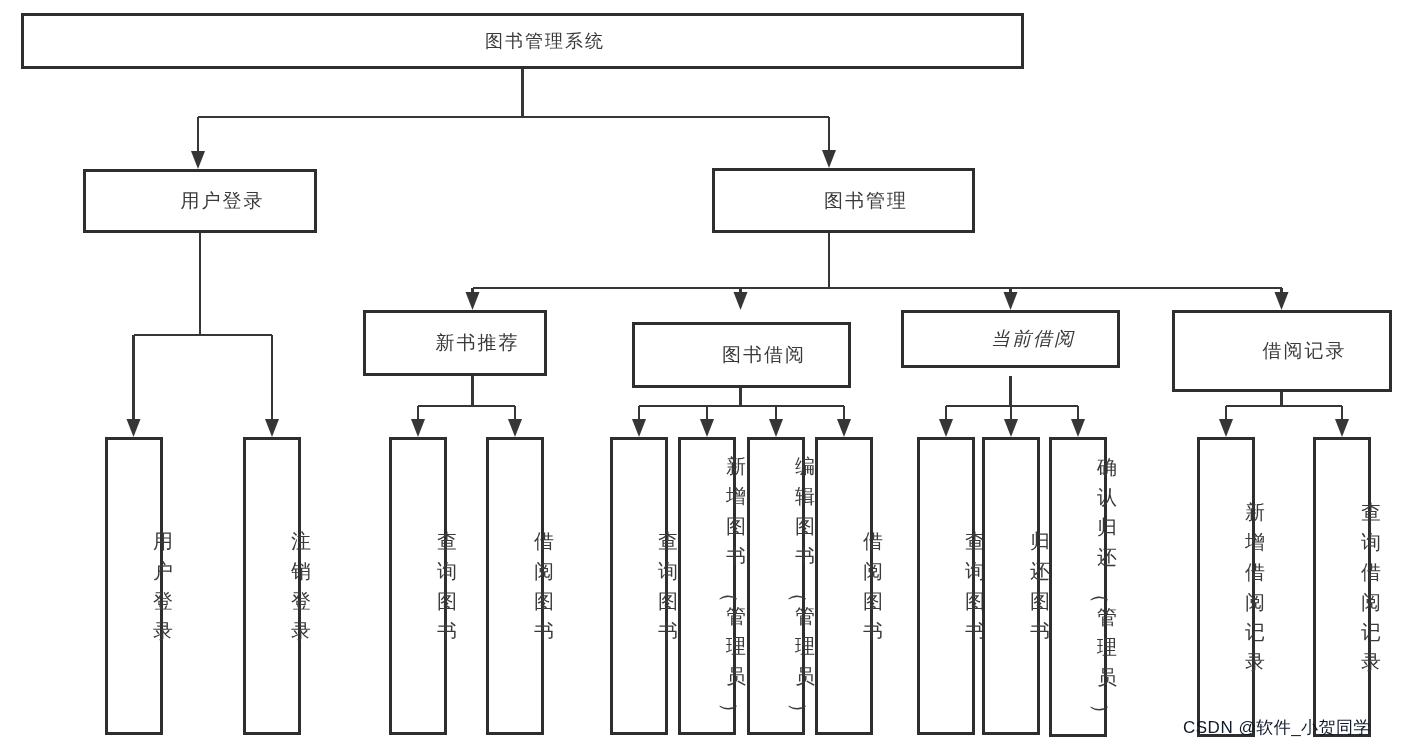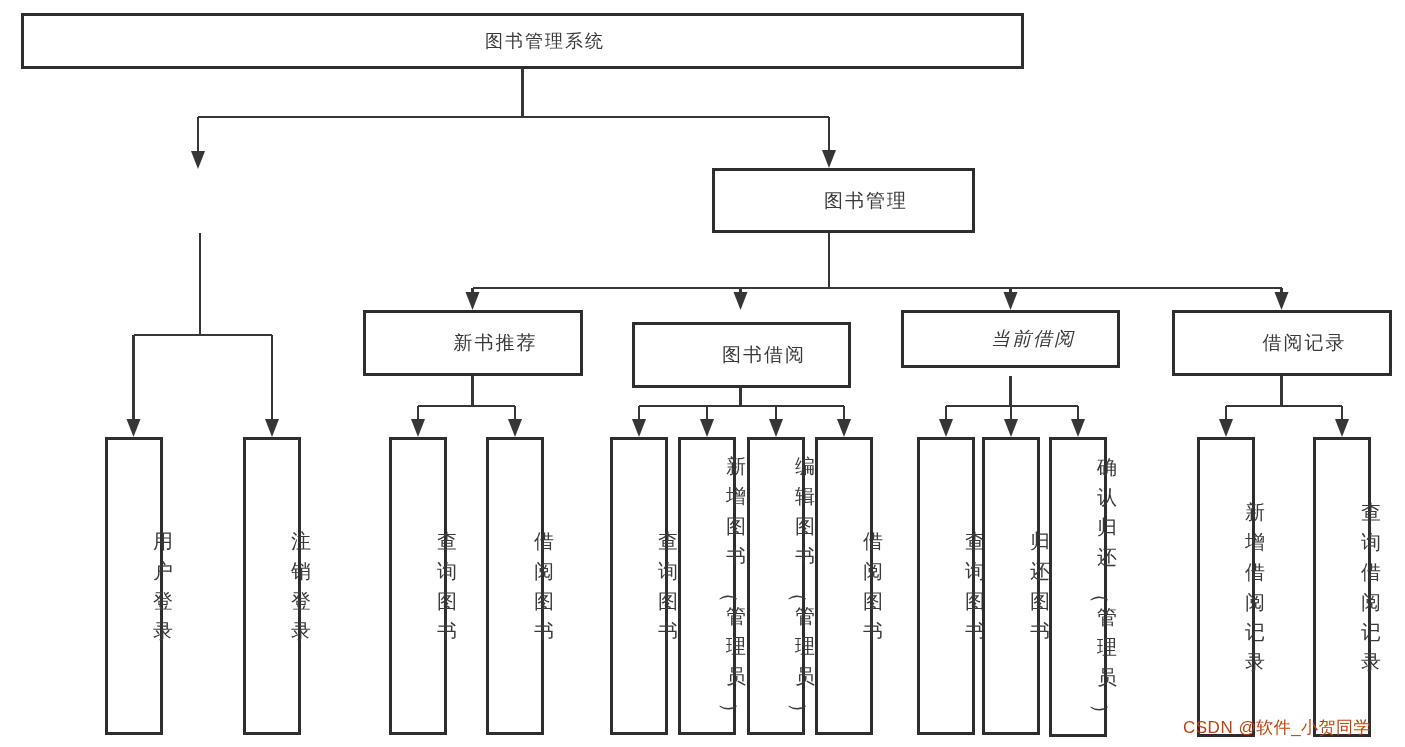--- a/index.html
+++ b/index.html
@@ -52,21 +52,21 @@
     text-align: center;
   }
   .vchar.rot {
     transform: rotate(90deg);
   }
   #watermark {
     position: absolute;
     left: 1183px;
     top: 716px;
     font-size: 17px;
-    color: #c2410c;
+    color: #0f172a;
     letter-spacing: 0.5px;
     white-space: nowrap;
   }
 </style>
 </head>
 <body>
 
 <div id="canvas">
 
   <svg id="connectors" viewBox="0 0 1405 747" xmlns="http://www.w3.org/2000/svg" aria-hidden="true">
@@ -97,26 +97,27 @@
       <polygon points="939,419 953,419 946,437"></polygon>
       <polygon points="1004,419 1018,419 1011,437"></polygon>
       <polygon points="1071,419 1085,419 1078,437"></polygon>
       <polygon points="1219,419 1233,419 1226,437"></polygon>
       <polygon points="1335,419 1349,419 1342,437"></polygon>
     </g>
   </svg>
 
   <div class="node h-node root-node" style="left:21px; top:13px; width:1003px; height:56px;">图书管理系统</div>
 
+  <div class="node h-node" style="left:83px; top:169px; width:234px; height:64px;">用户登录</div>
   <div class="node h-node" style="left:712px; top:168px; width:263px; height:65px;">图书管理</div>
 
-  <div class="node h-node" style="left:363px; top:310px; width:220px; height:66px;">新书推荐</div>
+  <div class="node h-node" style="left:363px; top:310px; width:184px; height:66px;">新书推荐</div>
   <div class="node h-node" style="left:632px; top:322px; width:219px; height:66px;">图书借阅</div>
   <div class="node h-node" style="left:901px; top:310px; width:219px; height:58px;font-style:italic;">当前借阅</div>
-  <div class="node h-node" style="left:1172px; top:310px; width:220px; height:66px;">借阅记录</div>
+  <div class="node h-node" style="left:1172px; top:310px; width:220px; height:82px;">借阅记录</div>
 
   <div class="node v-node" style="left:105px; top:437px; width:58px; height:298px;">
       <span class="vchar">用</span>
       <span class="vchar">户</span>
       <span class="vchar">登</span>
       <span class="vchar">录</span>
     </div>
   <div class="node v-node" style="left:243px; top:437px; width:58px; height:298px;">
       <span class="vchar">注</span>
       <span class="vchar">销</span>

